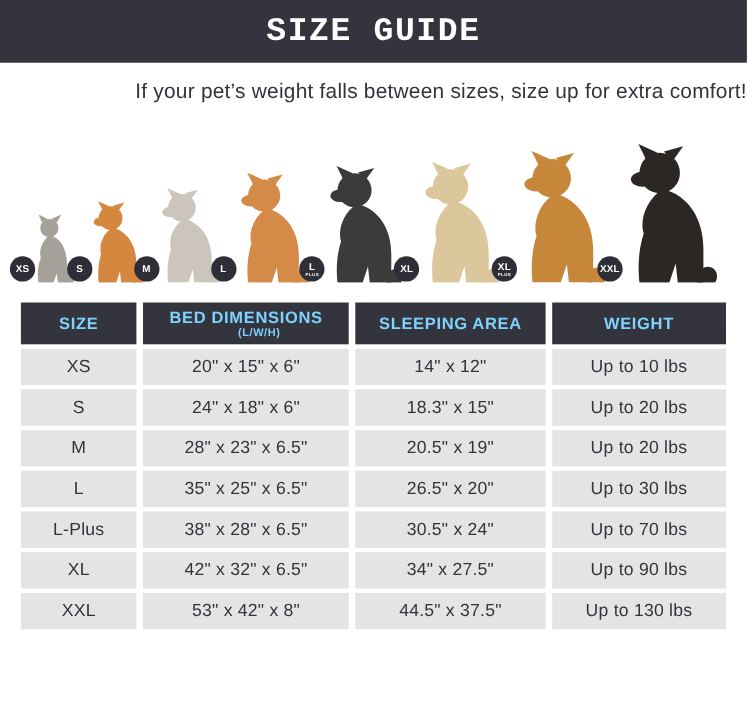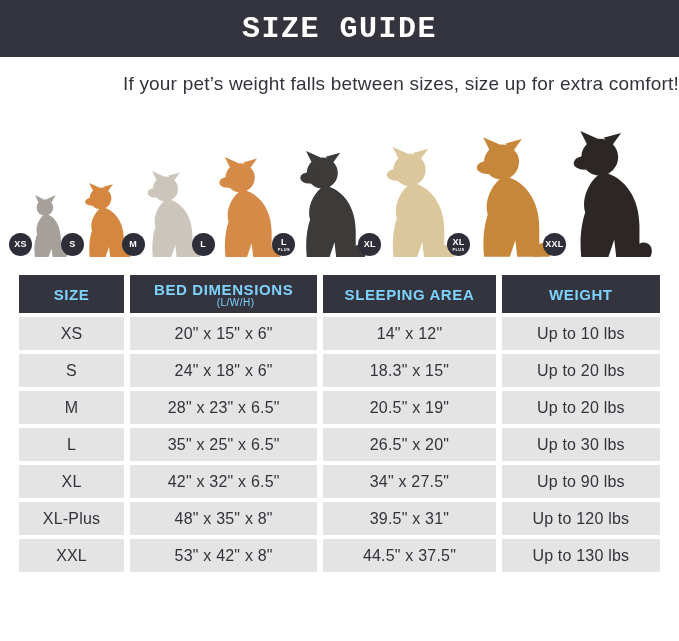--- a/index.html
+++ b/index.html
@@ -68,21 +68,21 @@
   }
   .size-table th{
     background:var(--accent-dark);
     color:#7dd3fc;
     height:38px;
     font-size:15px;font-weight:700;letter-spacing:0.6px;
     text-align:center;vertical-align:middle;
     padding:2px 0;
   }
   .size-table th .th-sub{
-    font-size:10px;font-weight:400;letter-spacing:0.5px;line-height:1;padding-left:24px;
+    font-size:10px;font-weight:700;letter-spacing:0.5px;line-height:1;padding-left:24px;
   }
   .size-table td{
     background:var(--row-bg);
     height:33px;
     font-size:16px;
     text-align:center;vertical-align:middle;
     color:var(--text-dark);
     letter-spacing:0.2px;
   }
   .col-size{width:16.4%;}
@@ -247,31 +247,31 @@
       <td>20.5" x 19"</td>
       <td>Up to 20 lbs</td>
     </tr>
     <tr>
       <td>L</td>
       <td>35" x 25" x 6.5"</td>
       <td>26.5" x 20"</td>
       <td>Up to 30 lbs</td>
     </tr>
     <tr>
+      <td>L-Plus</td>
+      <td>38" x 28" x 6.5"</td>
+      <td>30.5" x 24"</td>
+      <td>Up to 70 lbs</td>
+    </tr>
+    <tr>
       <td>XL</td>
       <td>42" x 32" x 6.5"</td>
       <td>34" x 27.5"</td>
       <td>Up to 90 lbs</td>
     </tr>
     <tr>
-      <td>XL-Plus</td>
-      <td>48" x 35" x 8"</td>
-      <td>39.5" x 31"</td>
-      <td>Up to 120 lbs</td>
-    </tr>
-    <tr>
       <td>XXL</td>
       <td>53" x 42" x 8"</td>
       <td>44.5" x 37.5"</td>
       <td>Up to 130 lbs</td>
     </tr>
   </tbody>
 </table>
 
 </body></html>

